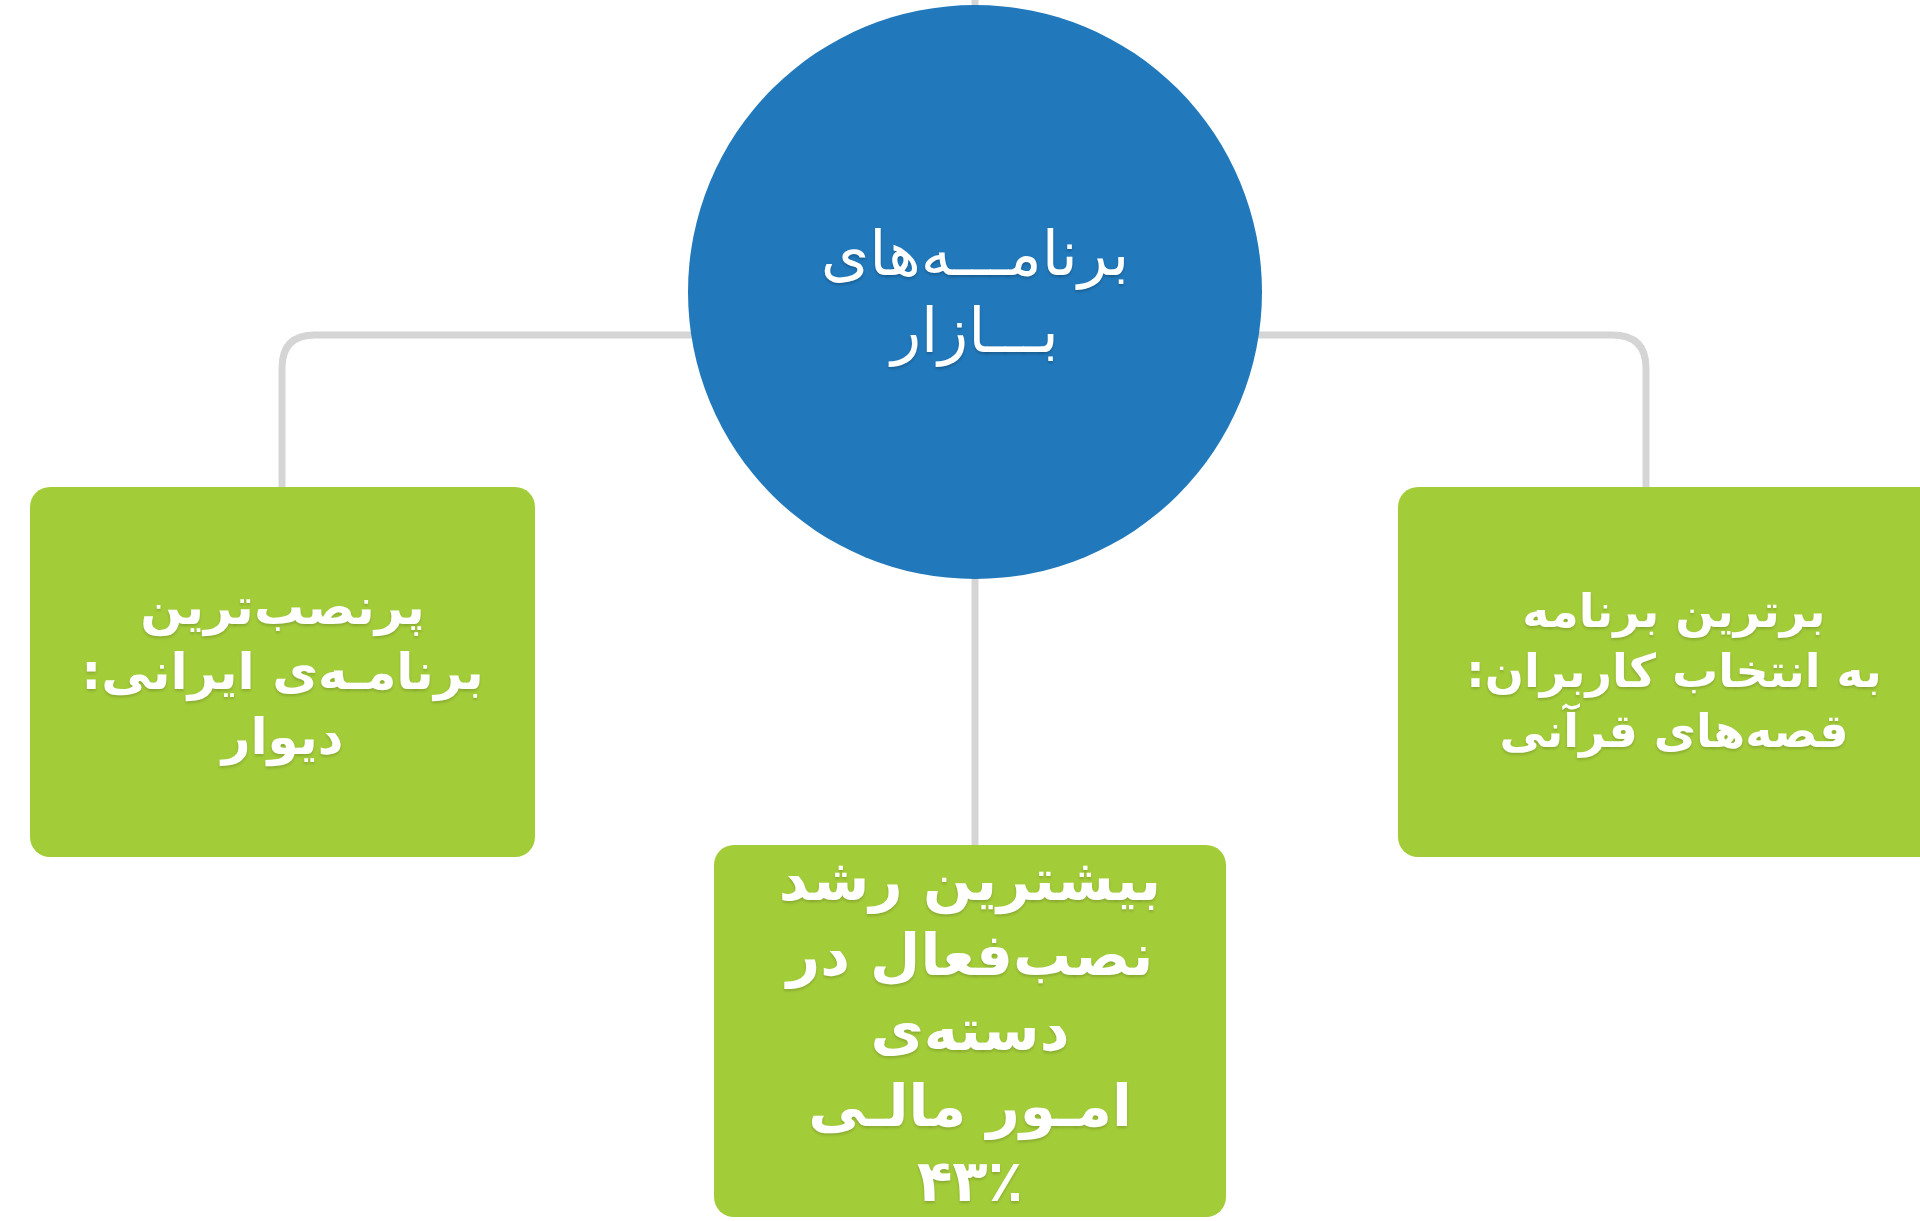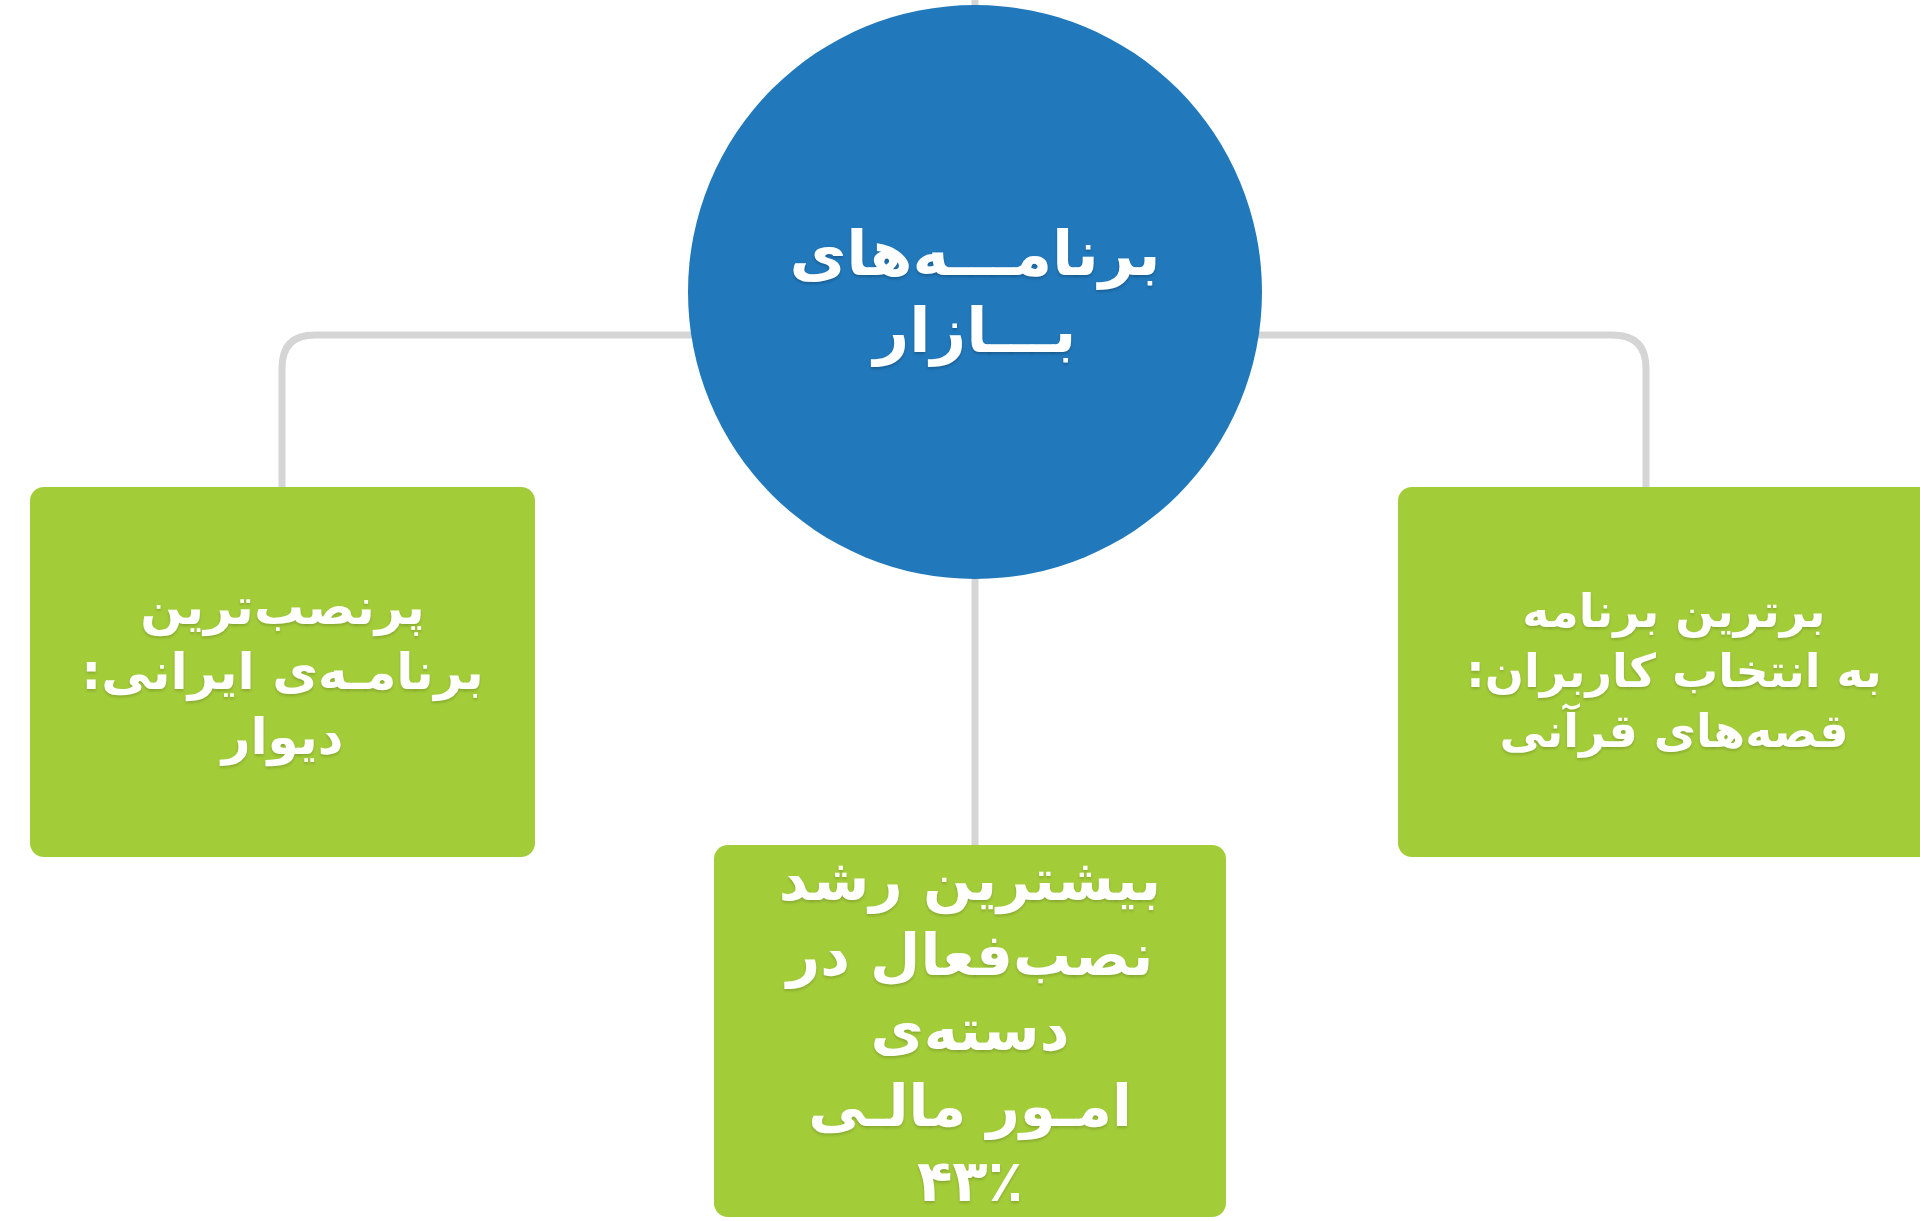--- a/index.html
+++ b/index.html
@@ -38,36 +38,36 @@
     height: 574px;
     border-radius: 50%;
     background: #2179bc;
     display: flex;
     align-items: center;
     justify-content: center;
     z-index: 3;
   }
   .hub-text {
     color: #ffffff;
-    font-weight: bold;
+    font-weight: normal;
     font-size: 62px;
     line-height: 1.25;
     text-align: center;
     letter-spacing: 0px;
     direction: rtl;
     text-shadow: 0 2px 3px rgba(0,0,0,0.22);
     padding: 0 34px;
     white-space: pre-line;
   }
 
   
   .leaf {
     position: absolute;
     background: #a3cc39;
-    border-radius: 14px;
+    border-radius: 20px;
     display: flex;
     align-items: center;
     justify-content: center;
     z-index: 2;
     box-sizing: border-box;
   }
   .leaf-text {
     color: #ffffff;
     font-weight: bold;
     text-align: center;

